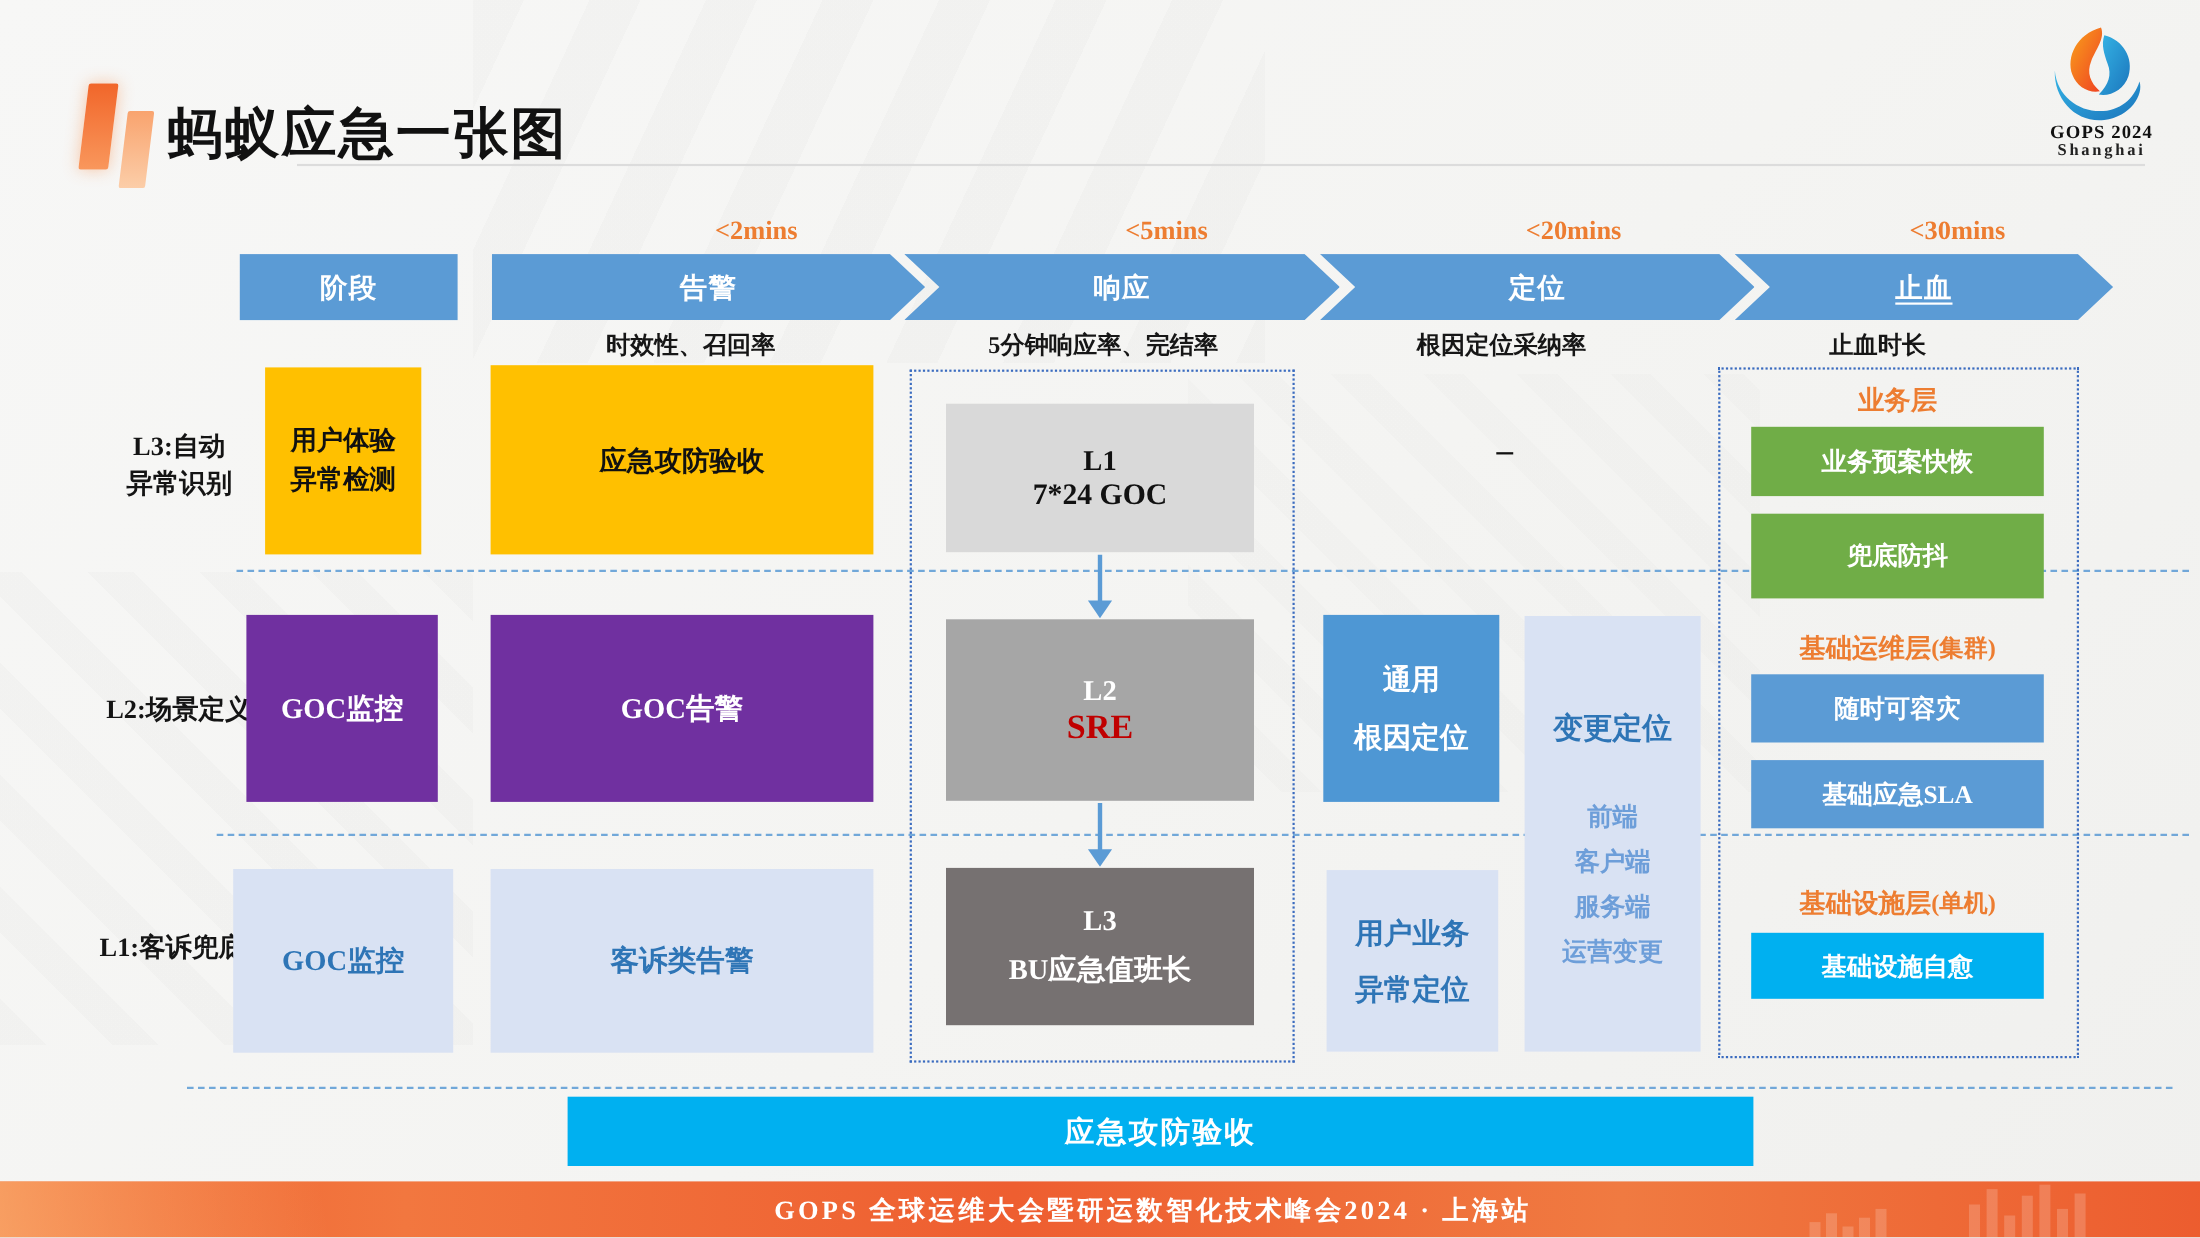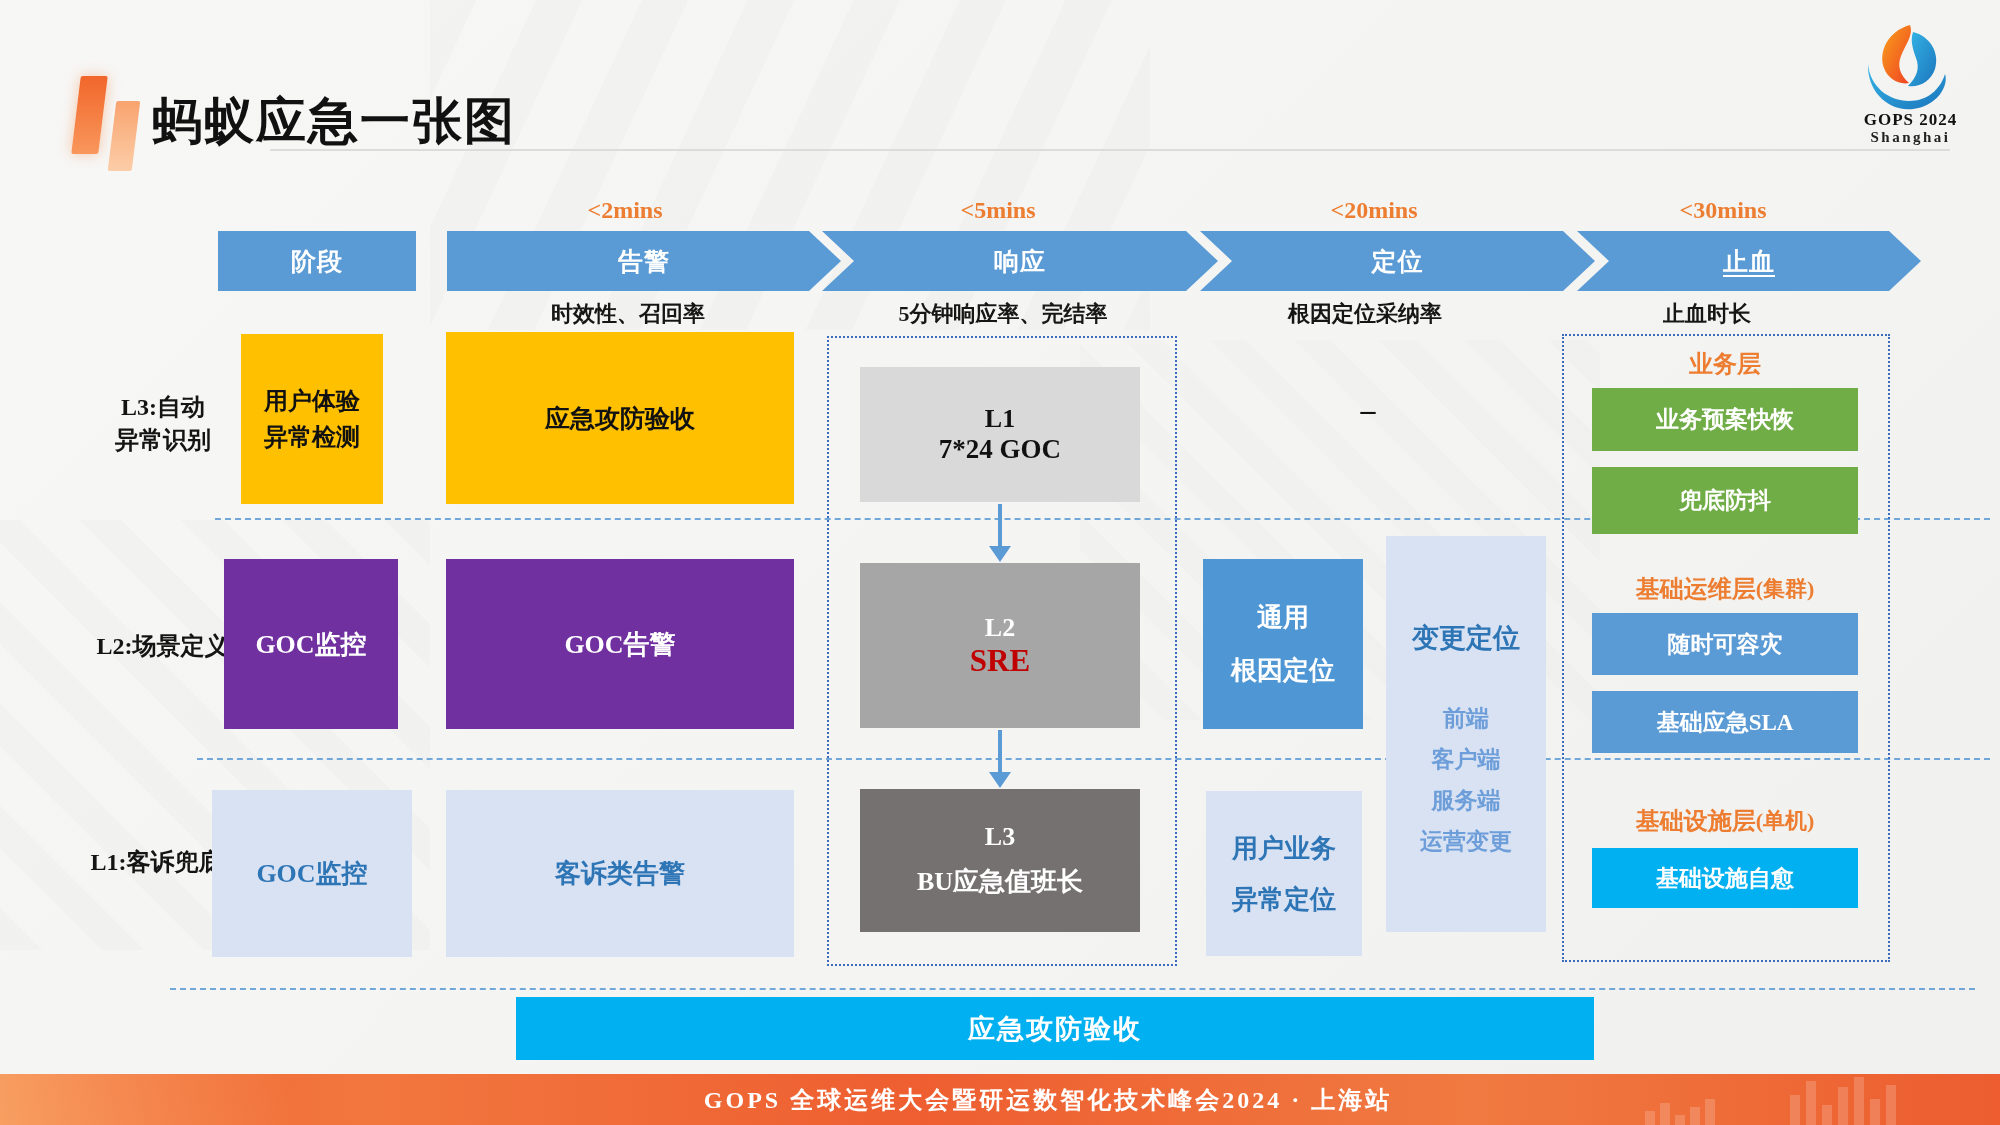--- a/index.html
+++ b/index.html
@@ -24,21 +24,21 @@
   .title-bar1{left:76px;top:76px;width:27px;height:78px;transform:skewX(-7deg);
       background:linear-gradient(180deg,#f1662a,#f9975c);border-radius:2px;
       box-shadow:0 0 14px rgba(246,140,70,.45);}
   .title-bar2{left:112px;top:101px;width:24px;height:70px;transform:skewX(-7deg);
       background:linear-gradient(180deg,#f99a5f,#fcc9a0);border-radius:2px;opacity:.9;}
   .page-title{left:152px;top:88px;font-size:50px;font-weight:bold;letter-spacing:2px;}
   .title-underline{left:270px;top:149px;width:1680px;height:2px;background:#dcdcdc;}
   .logo-text1{left:1838px;top:110px;width:145px;font-size:17px;font-weight:800;text-align:center;letter-spacing:1px;}
   .logo-text2{left:1838px;top:129px;width:145px;font-size:15px;font-weight:600;text-align:center;letter-spacing:2.5px;color:#222;}
   
-  .tl{top:197px;width:200px;height:28px;color:#ED7D31;font-size:24px;font-weight:bold;text-align:center;}
+  .tl{top:197px;width:200px;height:28px;color:#ED7D31;font-size:24px;font-weight:bold;text-align:right;}
   
   .chev{top:231px;height:60px;background:#5B9BD5;color:#fff;font-size:25px;font-weight:bold;letter-spacing:1px;}
   .chev-first{clip-path:polygon(0 0,calc(100% - 32px) 0,100% 50%,calc(100% - 32px) 100%,0 100%);}
   .chev-mid{clip-path:polygon(0 0,calc(100% - 32px) 0,100% 50%,calc(100% - 32px) 100%,0 100%,32px 50%);}
   .u{text-decoration:underline;text-underline-offset:5px;}
   
   .metric{top:299px;width:320px;font-size:22px;font-weight:bold;text-align:center;color:#161616;}
   
   .rowlab{font-size:24px;font-weight:bold;color:#141414;text-align:center;line-height:33px;}
   
@@ -150,37 +150,37 @@
   <div class="abs ctr col bx" style="left:860px;top:789px;width:280px;height:143px;background:#767171;color:#fff;gap:12px">
     <span class="line" style="font-size:26px">L3</span>
     <span class="line" style="font-size:26px">BU应急值班长</span>
   </div>
 
   <div class="abs ctr bx" style="left:1340px;top:392px;width:56px;height:36px;font-size:30px;color:#111">–</div>
   <div class="abs ctr col bx" style="left:1203px;top:559px;width:160px;height:170px;background:#4E97D4;color:#fff;font-size:26px;gap:18px">
     <span class="line">通用</span>
     <span class="line">根因定位</span>
   </div>
-  <div class="abs" style="left:1386px;top:536px;width:160px;height:396px;background:#D9E2F3;text-align:center">
+  <div class="abs" style="left:1386px;top:560px;width:160px;height:396px;background:#D9E2F3;text-align:center">
     <div style="margin-top:84px;font-size:27px;font-weight:bold;color:#2E75B6">变更定位</div>
     <div style="margin-top:42px;font-size:23px;font-weight:600;color:#6D9ED9;line-height:41px">
       <span class="line">前端</span>
       <span class="line">客户端</span>
       <span class="line">服务端</span>
       <span class="line">运营变更</span>
     </div>
   </div>
   <div class="abs ctr col bx" style="left:1206px;top:791px;width:156px;height:165px;background:#D9E2F3;color:#2E75B6;font-size:26px;gap:16px">
     <span class="line">用户业务</span>
     <span class="line">异常定位</span>
   </div>
 
   <div class="abs ctr" style="left:1592px;top:349px;width:266px;height:30px;color:#ED7D31;font-size:24px;font-weight:bold">业务层</div>
   <div class="abs ctr bx" style="left:1592px;top:388px;width:266px;height:63px;background:#70AD47;color:#fff;font-size:23px">业务预案快恢</div>
-  <div class="abs ctr bx" style="left:1592px;top:467px;width:266px;height:67px;background:#70AD47;color:#fff;font-size:23px">兜底防抖</div>
+  <div class="abs ctr bx" style="left:1592px;top:467px;width:266px;height:77px;background:#70AD47;color:#fff;font-size:23px">兜底防抖</div>
 
   <div class="abs ctr" style="left:1592px;top:574px;width:266px;height:30px;color:#ED7D31;font-size:24px;font-weight:bold">
     <span>基础运维层</span>
       <span class="small-note">(集群)</span>
   </div>
   <div class="abs ctr bx" style="left:1592px;top:613px;width:266px;height:62px;background:#5B9BD5;color:#fff;font-size:23px">随时可容灾</div>
   <div class="abs ctr bx" style="left:1592px;top:691px;width:266px;height:62px;background:#5B9BD5;color:#fff;font-size:23px">基础应急SLA</div>
 
   <div class="abs ctr" style="left:1592px;top:806px;width:266px;height:30px;color:#ED7D31;font-size:24px;font-weight:bold">
     <span>基础设施层</span>

